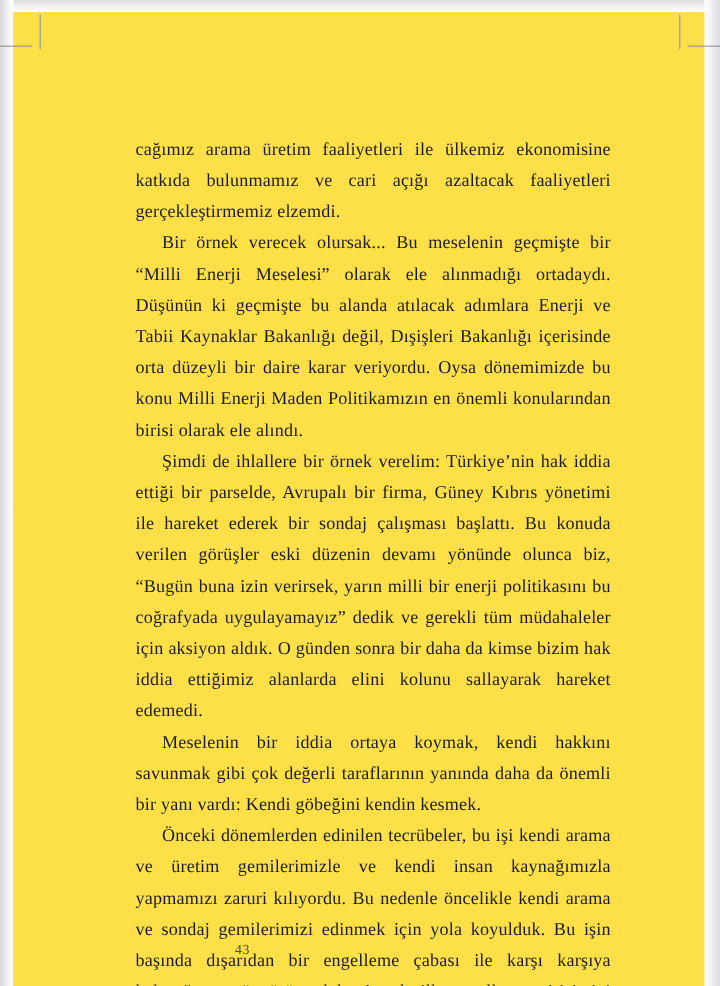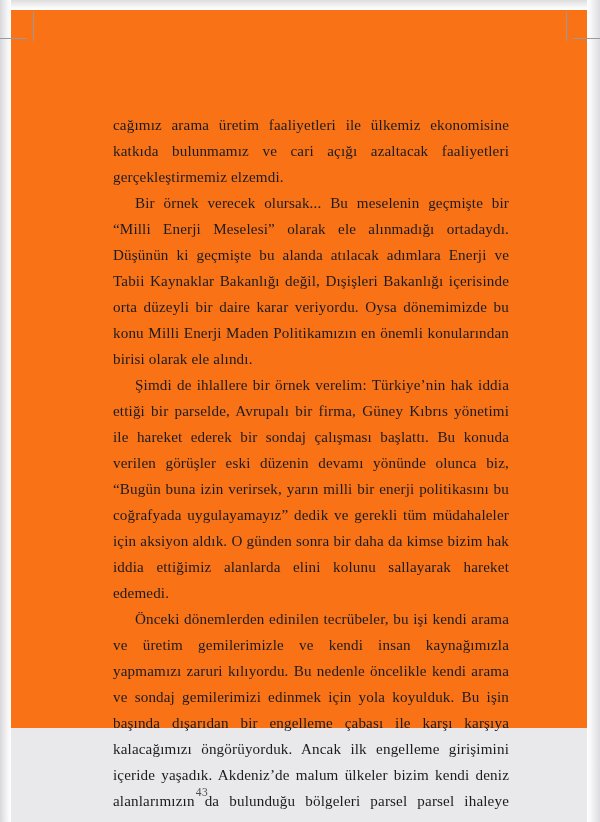--- a/index.html
+++ b/index.html
@@ -10,22 +10,22 @@
   body {
     width: 600px;
     height: 822px;
     overflow: hidden;
     font-family: "Liberation Serif", "DejaVu Serif", serif;
   }
 
   .scan-surface {
     position: relative;
     width: 600px;
-    height: 728px;
-    background: #f97316;
+    height: 822px;
+    background: #fde047;
     box-sizing: border-box;
   }
 
   
   .edge-shadow-left {
     position: absolute;
     left: 0;
     top: 0;
     width: 11px;
     height: 822px;
@@ -109,20 +109,21 @@
 
   <div class="crop-mark crop-tl-v"></div>
   <div class="crop-mark crop-tl-h"></div>
   <div class="crop-mark crop-tr-v"></div>
   <div class="crop-mark crop-tr-h"></div>
 
   <div class="page-body">
     <p class="para">cağımız arama üretim faaliyetleri ile ülkemiz ekonomisine katkıda bulunmamız ve cari açığı azaltacak faaliyetleri gerçekleştirmemiz elzemdi.</p>
     <p class="para">Bir örnek verecek olursak... Bu meselenin geçmişte bir “Milli Enerji Meselesi” olarak ele alınmadığı ortadaydı. Düşünün ki geçmişte bu alanda atılacak adımlara Enerji ve Tabii Kaynaklar Bakanlığı değil, Dışişleri Bakanlığı içerisinde orta düzeyli bir daire karar veriyordu. Oysa dönemimizde bu konu Milli Enerji Maden Politikamızın en önemli konularından birisi olarak ele alındı.</p>
     <p class="para">Şimdi de ihlallere bir örnek verelim: Türkiye’nin hak iddia ettiği bir parselde, Avrupalı bir firma, Güney Kıbrıs yönetimi ile hareket ederek bir sondaj çalışması başlattı. Bu konuda verilen görüşler eski düzenin devamı yönünde olunca biz, “Bugün buna izin verirsek, yarın milli bir enerji politikasını bu coğrafyada uygulayamayız” dedik ve gerekli tüm müdahaleler için aksiyon aldık. O günden sonra bir daha da kimse bizim hak iddia ettiğimiz alanlarda elini kolunu sallayarak hareket edemedi.</p>
+    <p class="para">Meselenin bir iddia ortaya koymak, kendi hakkını savunmak gibi çok değerli taraflarının yanında daha da önemli bir yanı vardı: Kendi göbeğini kendin kesmek.</p>
     <p class="para">Önceki dönemlerden edinilen tecrübeler, bu işi kendi arama ve üretim gemilerimizle ve kendi insan kaynağımızla yapmamızı zaruri kılıyordu. Bu nedenle öncelikle kendi arama ve sondaj gemilerimizi edinmek için yola koyulduk. Bu işin başında dışarıdan bir engelleme çabası ile karşı karşıya kalacağımızı öngörüyorduk. Ancak ilk engelleme girişimini içeride yaşadık. Akdeniz’de malum ülkeler bizim kendi deniz alanlarımızın da bulunduğu bölgeleri parsel parsel ihaleye çıkarıp uluslararası</p>
   </div>
 
   <div class="folio">
     <span class="folio-inner">43</span>
   </div>
 
 </div>
 
 </body></html>

